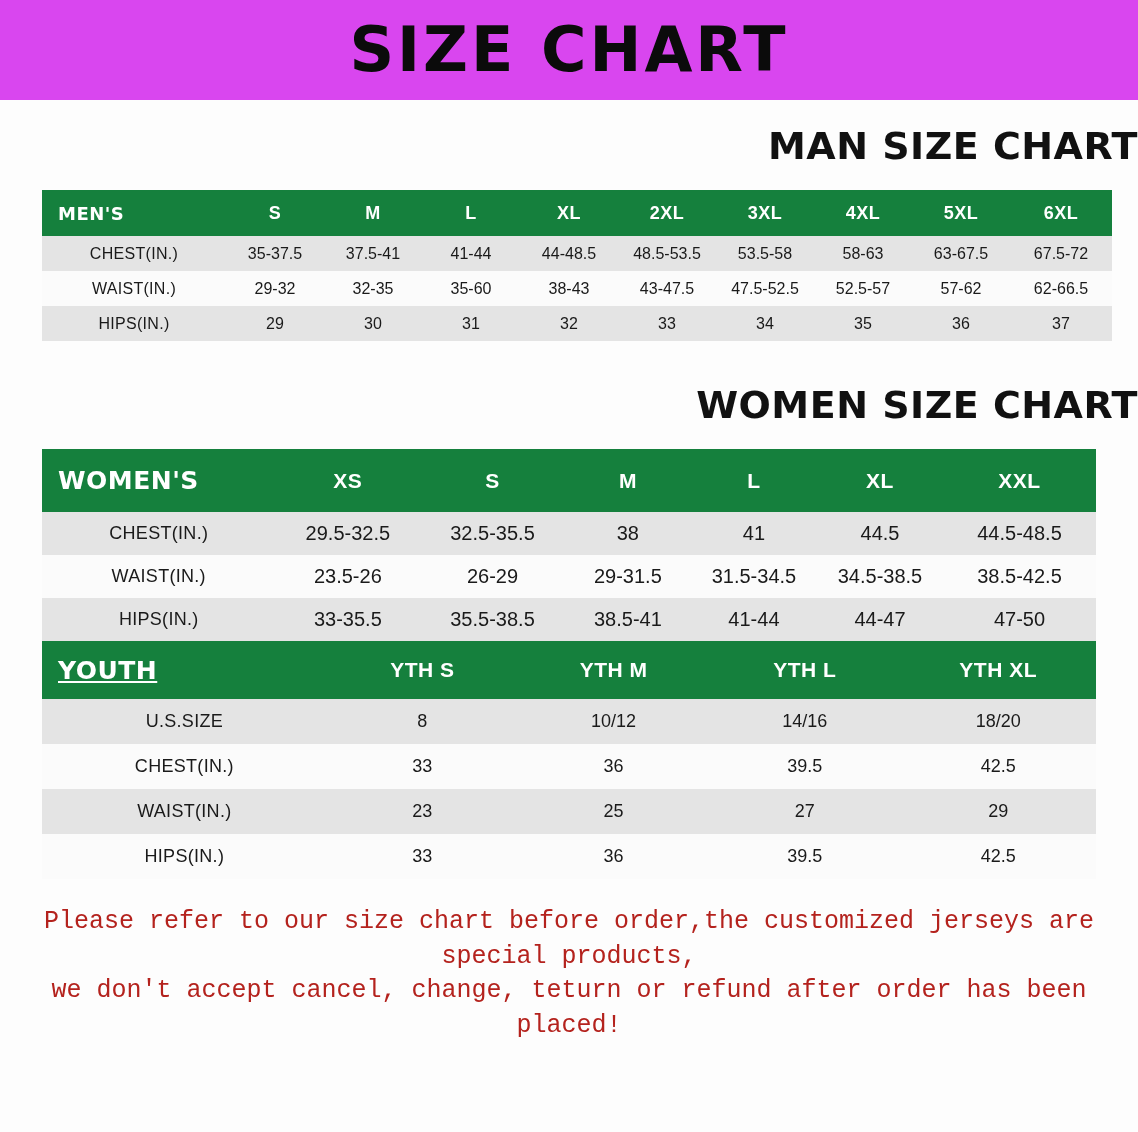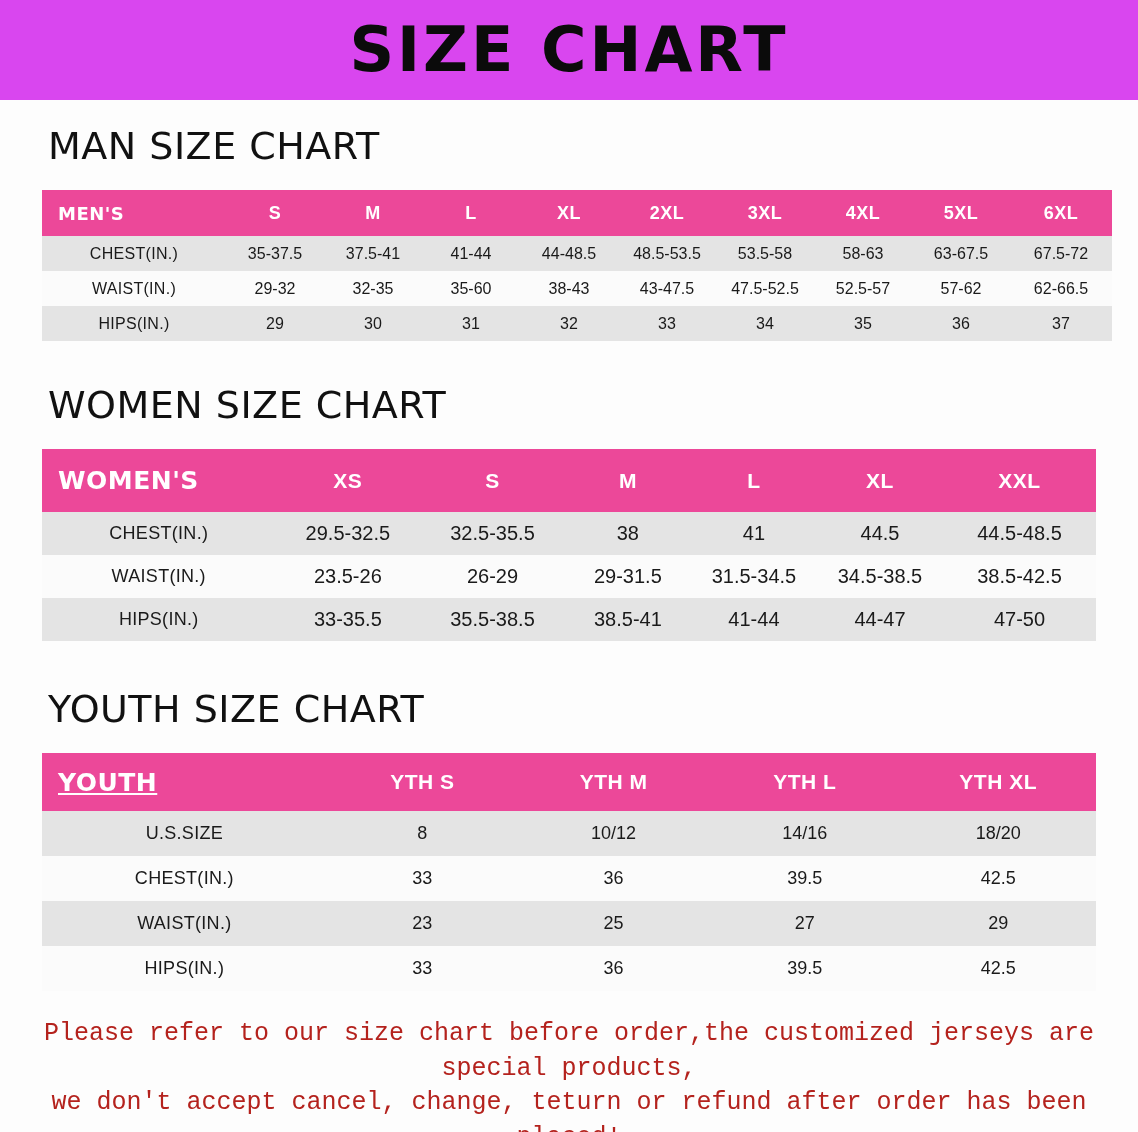--- a/index.html
+++ b/index.html
@@ -32,23 +32,23 @@
     font-family: "DejaVu Sans", sans-serif;
     font-weight: 900;
     font-size: 62px;
     letter-spacing: 3px;
     color: #0b0b0b;
     line-height: 1;
   }
 
   
   .section-title {
-    text-align: left;
+    text-align: right;
     font-family: "DejaVu Sans", sans-serif;
-    font-weight: 400;
+    font-weight: 700;
     color: #111111;
     letter-spacing: 0.5px;
     margin-left: 48px;
   }
   .t-man   { font-size: 38px; margin-top: 24px; margin-bottom: 22px; }
   .t-women { font-size: 38px; margin-top: 42px; margin-bottom: 22px; }
   .t-youth { font-size: 38px; margin-top: 46px; margin-bottom: 22px; }
 
   
   .tbl-wrap {
@@ -65,21 +65,21 @@
     font-size: 16px;
     color: #1a1a1a;
     text-align: center;
     padding: 0;
     height: 35px;
     vertical-align: middle;
     font-weight: 400;
     white-space: nowrap;
   }
   table.sizetbl thead tr {
-    background: #ec4899;
+    background: #15803d;
   }
   table.sizetbl thead th {
     color: #ffffff;
     font-weight: 700;
     font-size: 19px;
     height: 46px;
     letter-spacing: 0.5px;
   }
   table.sizetbl thead th.lead {
     text-align: left;
@@ -234,21 +234,20 @@
           <td>35.5-38.5</td>
           <td>38.5-41</td>
           <td>41-44</td>
           <td>44-47</td>
           <td>47-50</td>
         </tr>
       </tbody>
     </table>
   </div>
 
-  <div class="section-title t-youth">YOUTH SIZE CHART</div>
   <div class="tbl-wrap">
     <table class="sizetbl" id="youth-table">
       <thead>
         <tr>
           <th class="lead" style="width:246px">YOUTH</th>
           <th style="width:176px">YTH S</th>
           <th style="width:176px">YTH M</th>
           <th style="width:176px">YTH L</th>
           <th style="width:180px">YTH XL</th>
         </tr>

